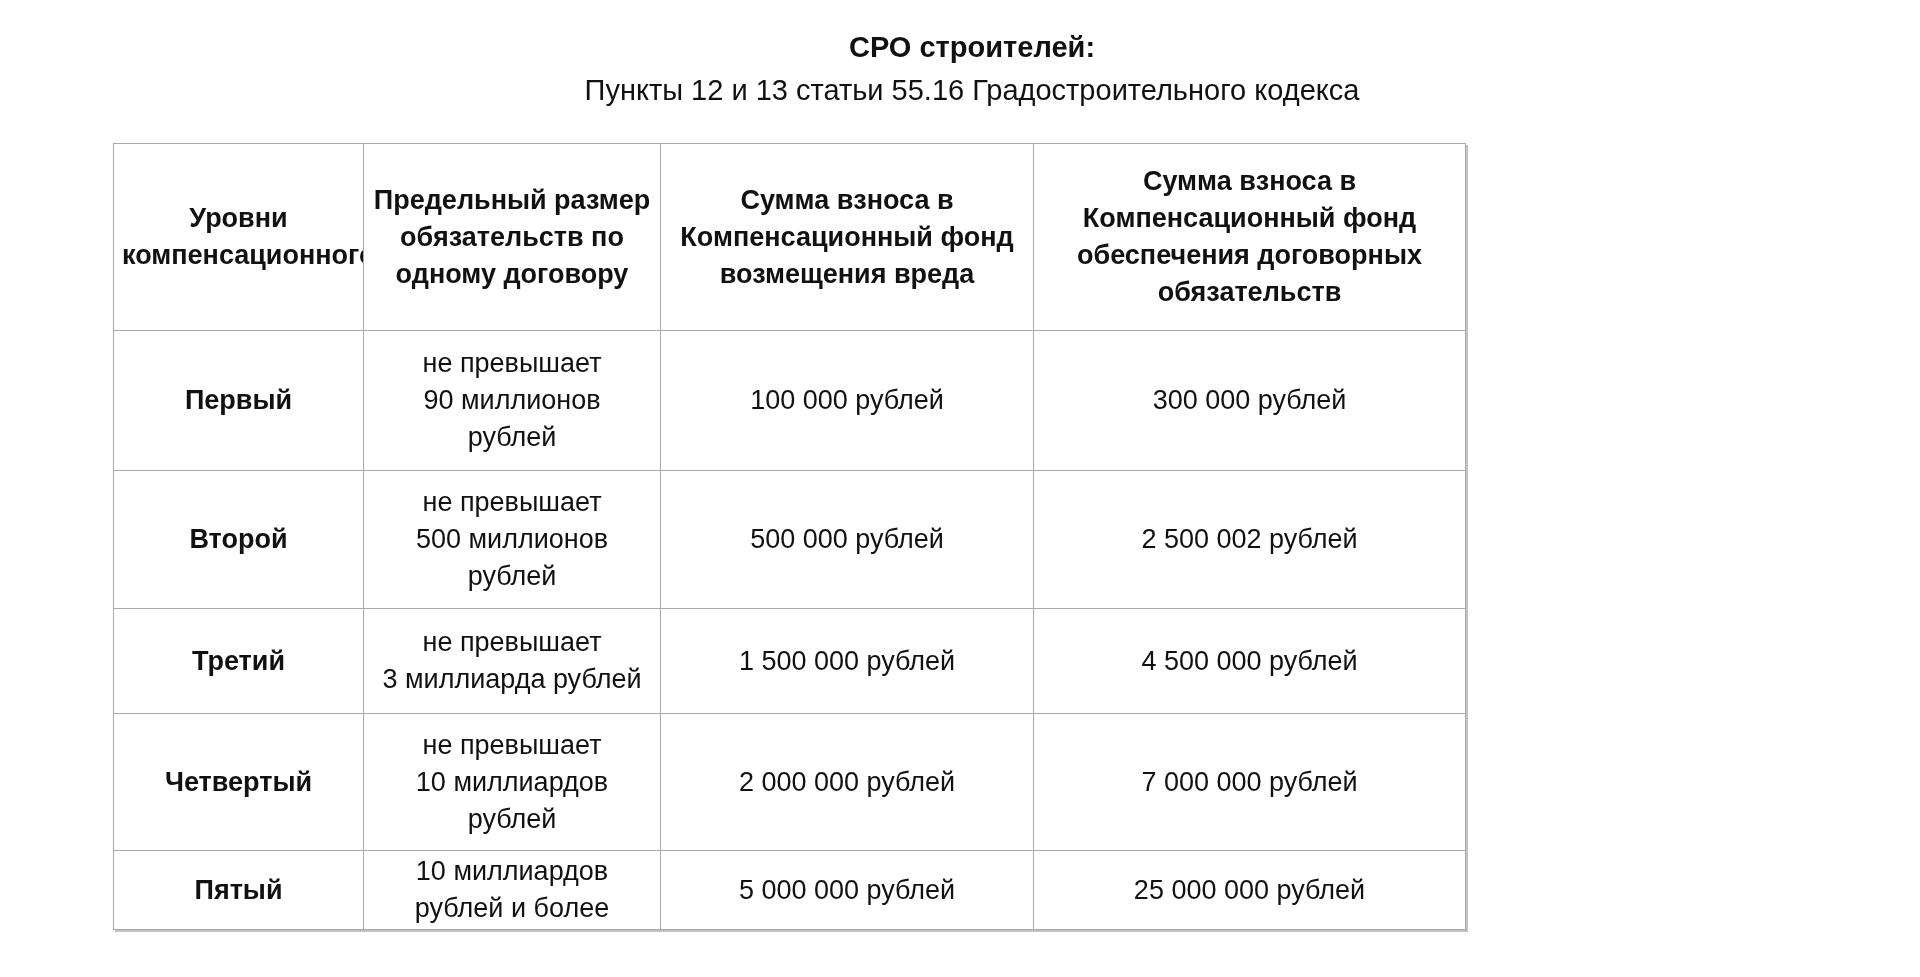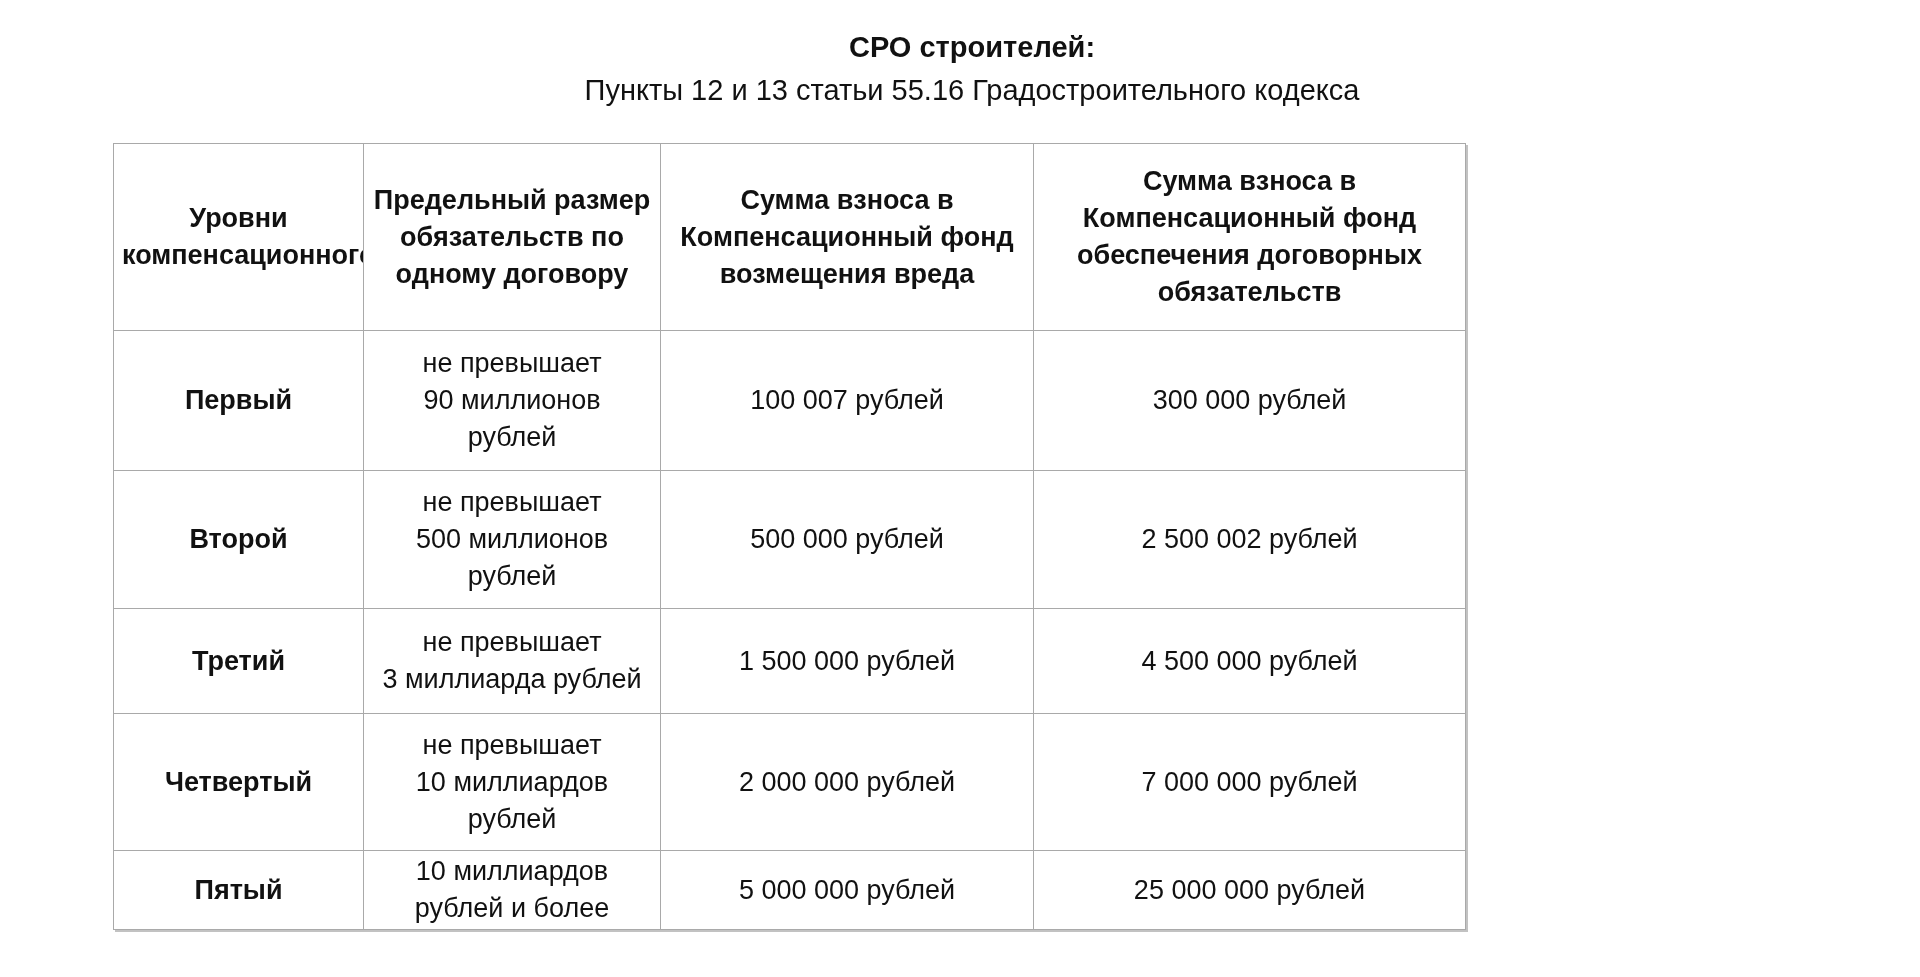--- a/index.html
+++ b/index.html
@@ -93,21 +93,21 @@
 обеспечения договорных
 обязательств</th>
     </tr>
   </thead>
   <tbody>
     <tr class="row-1">
       <td class="level">Первый</td>
       <td>не превышает
 90 миллионов
 рублей</td>
-      <td>100 007 рублей</td>
+      <td>100 000 рублей</td>
       <td>300 000 рублей</td>
     </tr>
     <tr class="row-2">
       <td class="level">Второй</td>
       <td>не превышает
 500 миллионов
 рублей</td>
       <td>500 000 рублей</td>
       <td>2 500 002 рублей</td>
     </tr>

